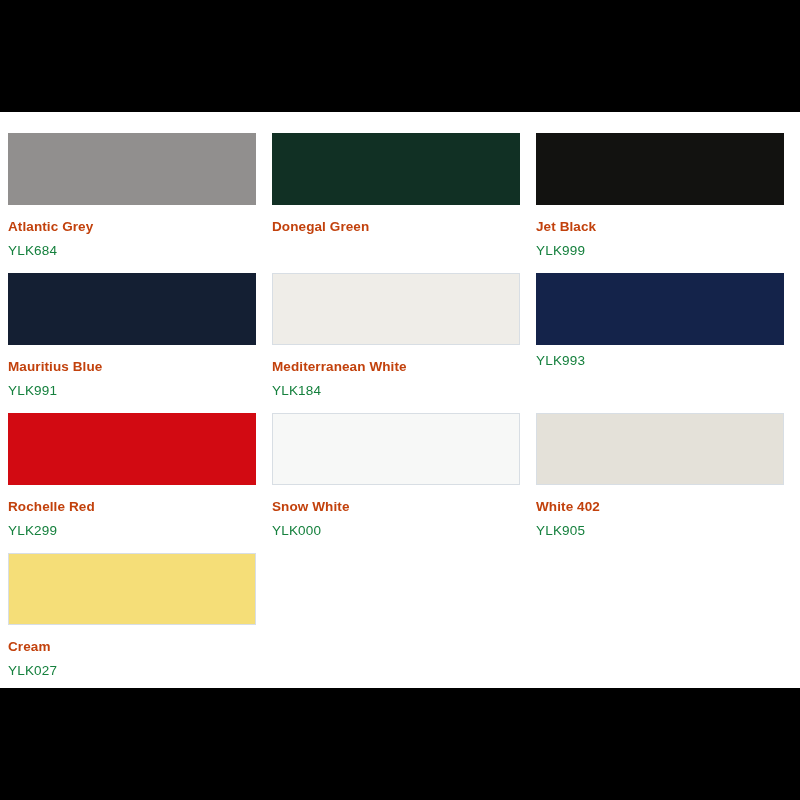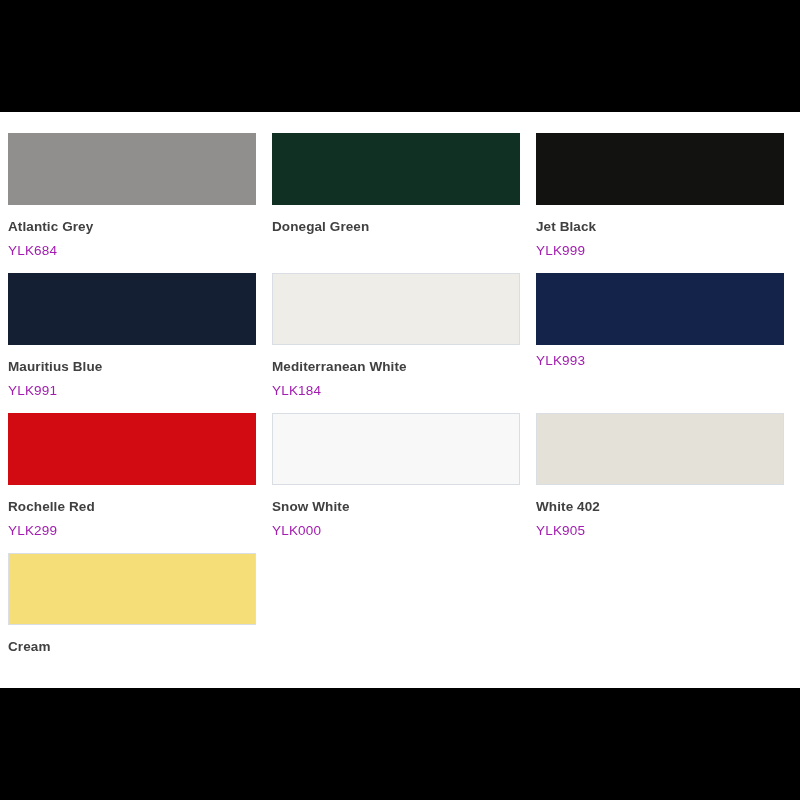--- a/index.html
+++ b/index.html
@@ -69,31 +69,31 @@
 
   .swatch-chip.bordered {
     border: 1px solid #d8dee4;
   }
 
   .swatch-name {
     display: block;
     margin-top: 14px;
     font-size: 13.5px;
     font-weight: 700;
-    color: #404040;
+    color: #c2410c;
     letter-spacing: 0.1px;
     line-height: 1.2;
   }
 
   .swatch-code {
     display: block;
     margin-top: 8px;
     font-size: 13.5px;
     font-weight: 400;
-    color: #a21caf;
+    color: #15803d;
     letter-spacing: 0.2px;
     line-height: 1.2;
   }
 </style>
 </head>
 <body>
 
 <div id="stage">
 
   <div class="letterbox top"></div>
@@ -140,19 +140,20 @@
           <span class="swatch-code">YLK000</span>
         </div>
         <div class="swatch-cell">
           <div class="swatch-chip bordered" style="background: rgb(228, 225, 217);"></div>
           <span class="swatch-name">White 402</span>
           <span class="swatch-code">YLK905</span>
         </div>
         <div class="swatch-cell">
           <div class="swatch-chip bordered" style="background: rgb(245, 222, 120);"></div>
           <span class="swatch-name">Cream</span>
+          <span class="swatch-code">YLK027</span>
         </div>
       </div>
   </div>
 
   <div class="letterbox bottom"></div>
 
 </div>
 
 </body></html>

